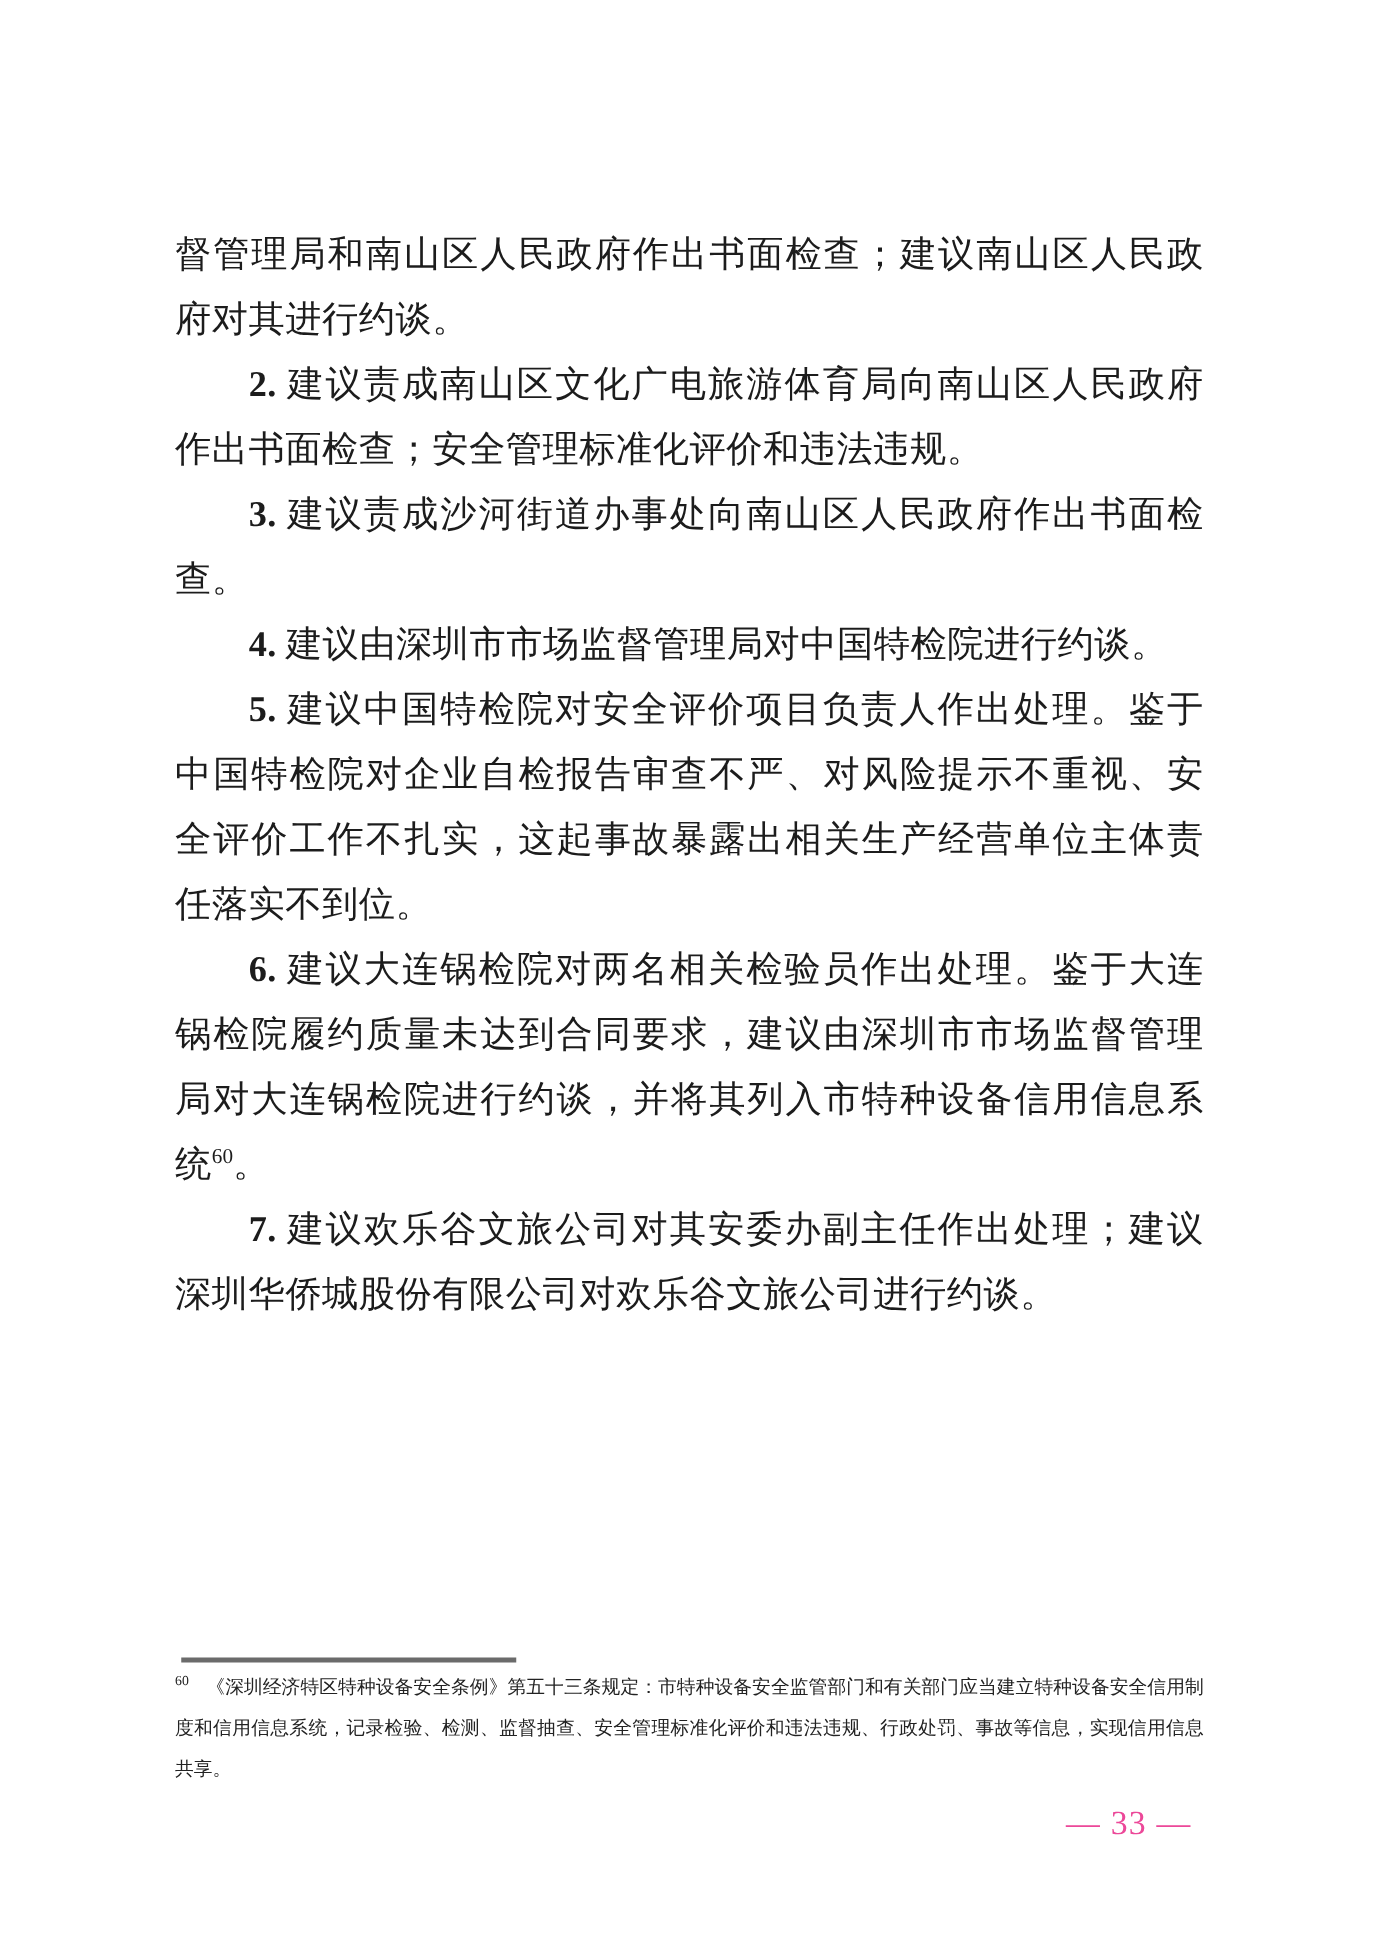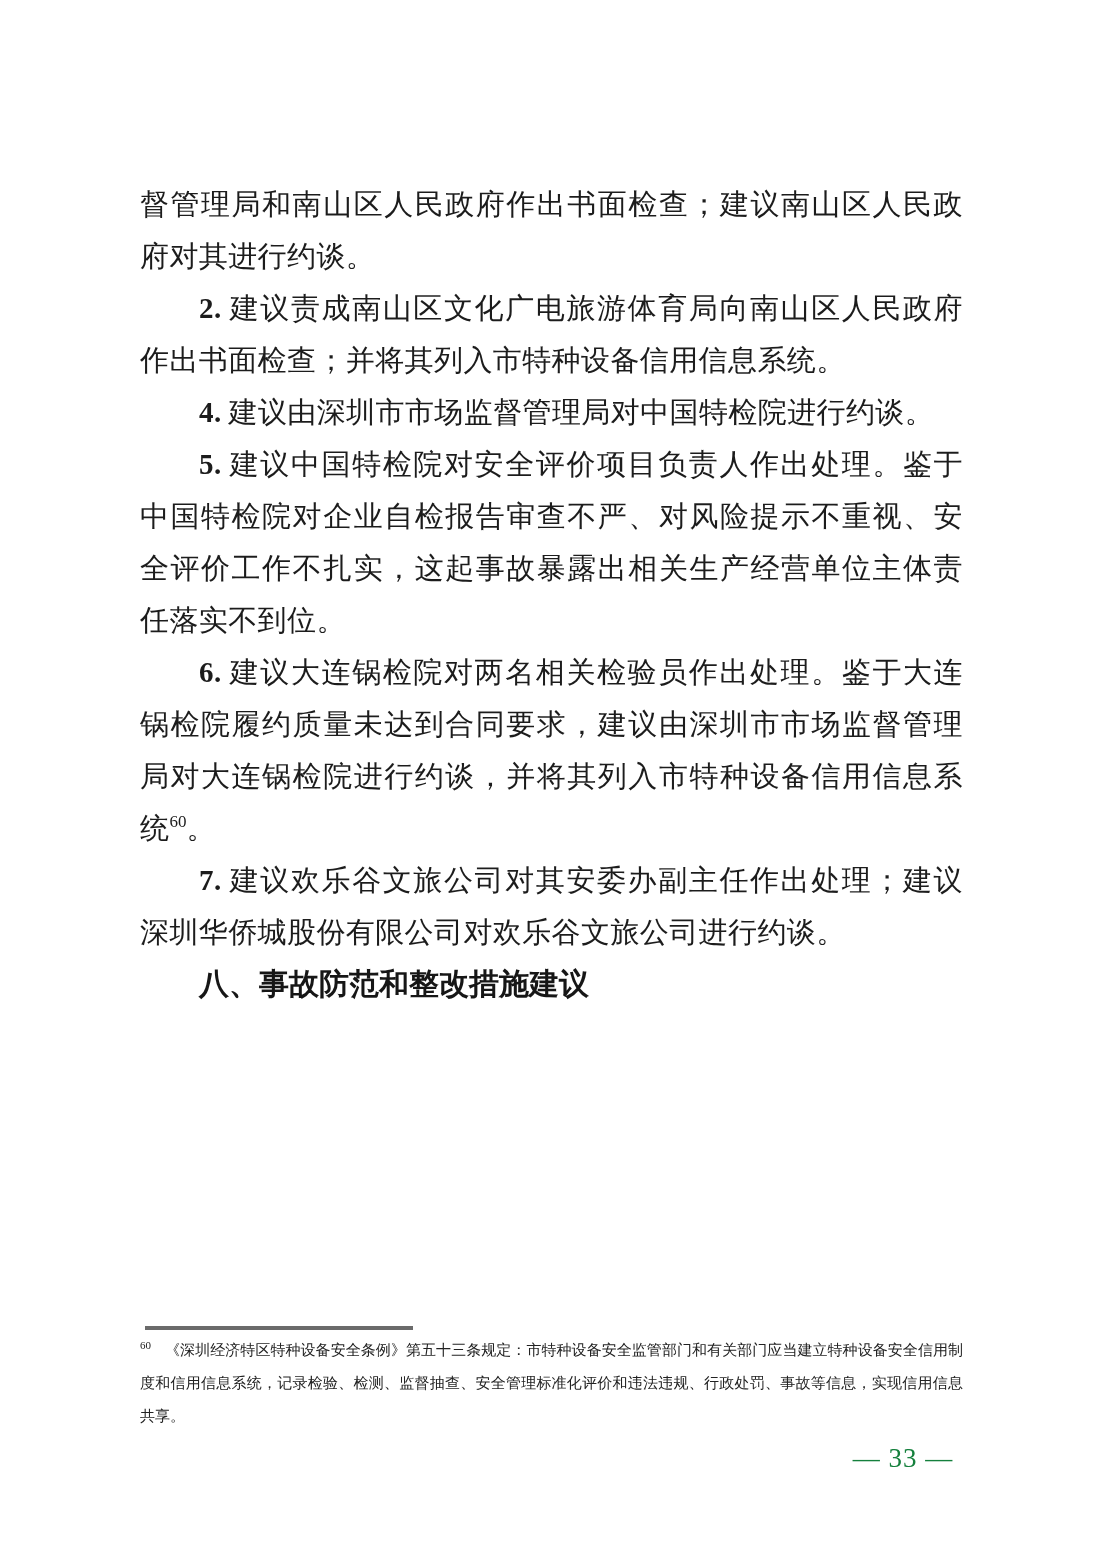--- a/index.html
+++ b/index.html
@@ -83,45 +83,45 @@
     padding-right: 14px;
   }
   .page-number {
     position: absolute;
     top: 1443px;
     left: 838px;
     width: 130px;
     font-size: 27px;
     line-height: 30px;
     text-align: center;
-    color: #15803d;
+    color: #ec4899;
     letter-spacing: 1px;
   }
 </style>
 </head>
 <body>
 
 <div class="page">
 
   <div class="content">
 
     <p class="para"><span>督管理局和南山区人民政府作出书面检查；建议南山区人民政府对其进行约谈。</span></p>
 
-    <p class="para indent"><span class="para-num">2.</span><span>建议责成南山区文化广电旅游体育局向南山区人民政府作出书面检查；并将其列入市特种设备信用信息系统。</span></p>
+    <p class="para indent"><span class="para-num">2.</span><span>建议责成南山区文化广电旅游体育局向南山区人民政府作出书面检查；安全管理标准化评价和违法违规。</span></p>
 
+    <p class="para indent"><span class="para-num">3.</span><span>建议责成沙河街道办事处向南山区人民政府作出书面检查。</span></p>
 
     <p class="para indent"><span class="para-num">4.</span><span>建议由深圳市市场监督管理局对中国特检院进行约谈。</span></p>
 
     <p class="para indent"><span class="para-num">5.</span><span>建议中国特检院对安全评价项目负责人作出处理。鉴于中国特检院对企业自检报告审查不严、对风险提示不重视、安全评价工作不扎实，这起事故暴露出相关生产经营单位主体责任落实不到位。</span></p>
 
     <p class="para indent"><span class="para-num">6.</span><span>建议大连锅检院对两名相关检验员作出处理。鉴于大连锅检院履约质量未达到合同要求，建议由深圳市市场监督管理局对大连锅检院进行约谈，并将其列入市特种设备信用信息系统</span><sup class="fn-ref">60</sup><span>。</span></p>
 
     <p class="para indent"><span class="para-num">7.</span><span>建议欢乐谷文旅公司对其安委办副主任作出处理；建议深圳华侨城股份有限公司对欢乐谷文旅公司进行约谈。</span></p>
 
-    <h2 class="section-heading">八、事故防范和整改措施建议</h2>
 
 
   </div>
 
   <div class="footnote-sep"></div>
 
   <p class="footnote"><sup class="fn-marker">60</sup><span>《深圳经济特区特种设备安全条例》第五十三条规定：市特种设备安全监管部门和有关部门应当建立特种设备安全信用制度和信用信息系统，记录检验、检测、监督抽查、安全管理标准化评价和违法违规、行政处罚、事故等信息，实现信用信息共享。</span></p>
 
   <div class="page-number">— 33 —</div>
 

